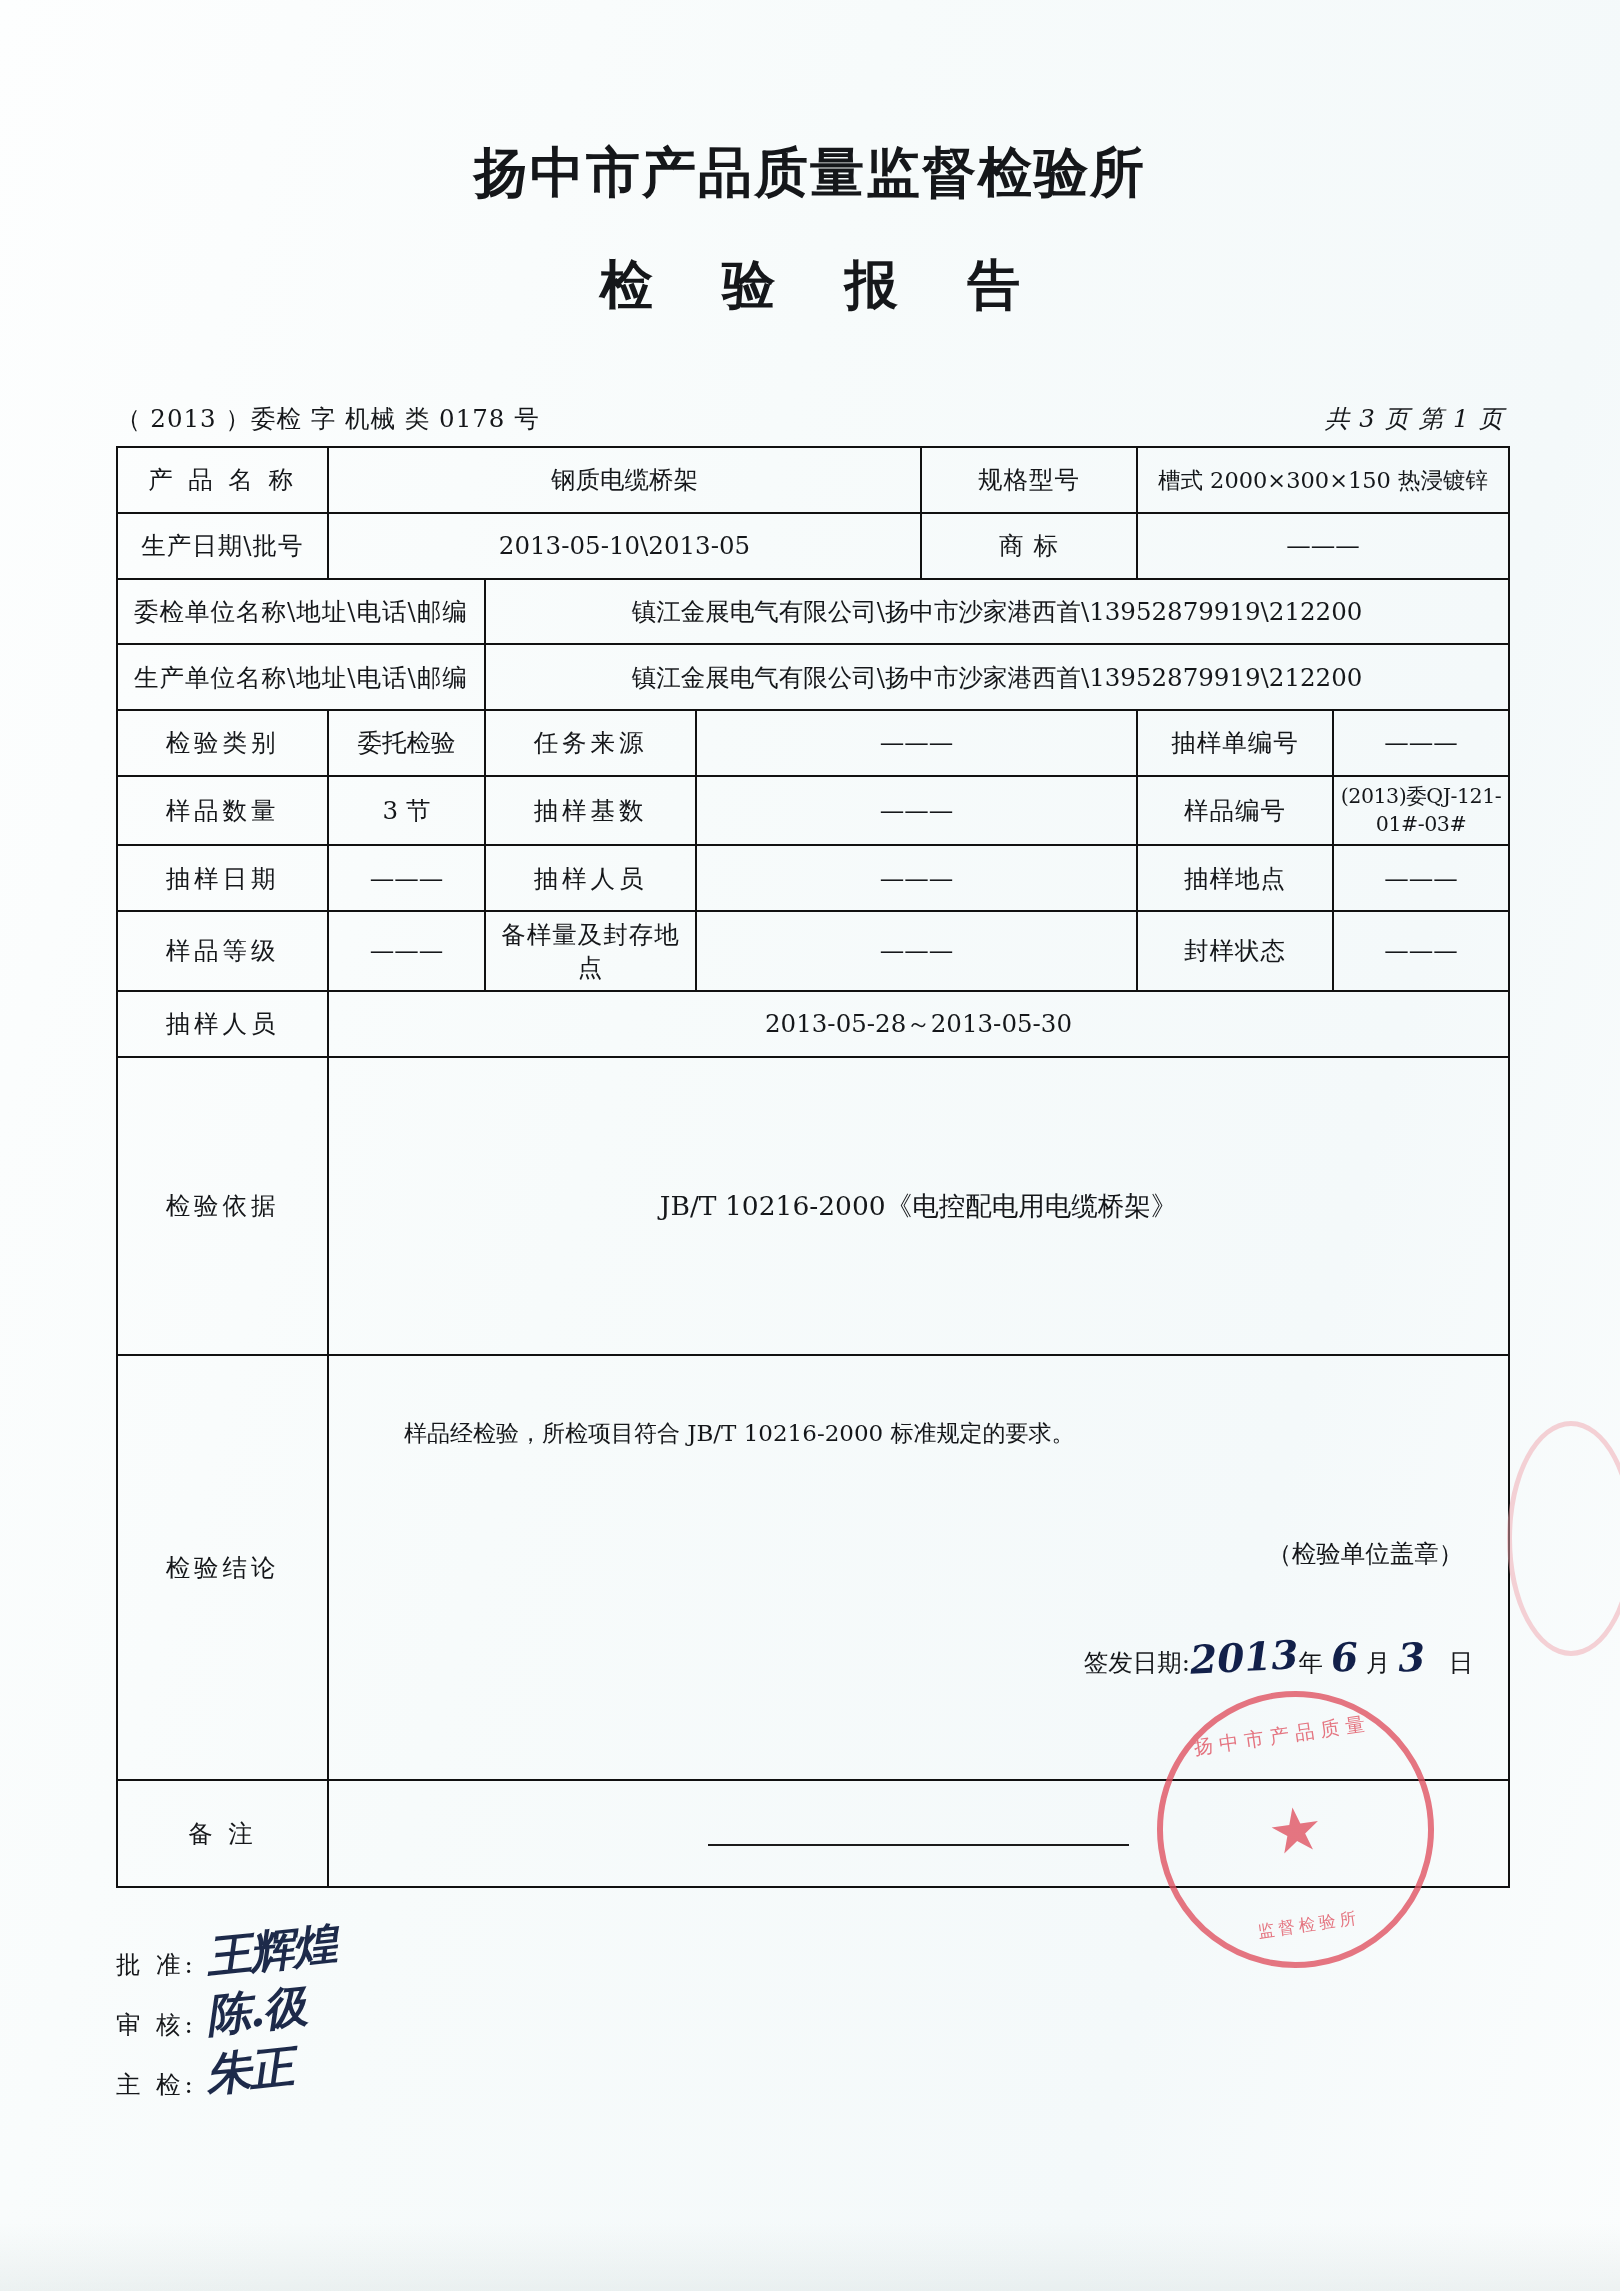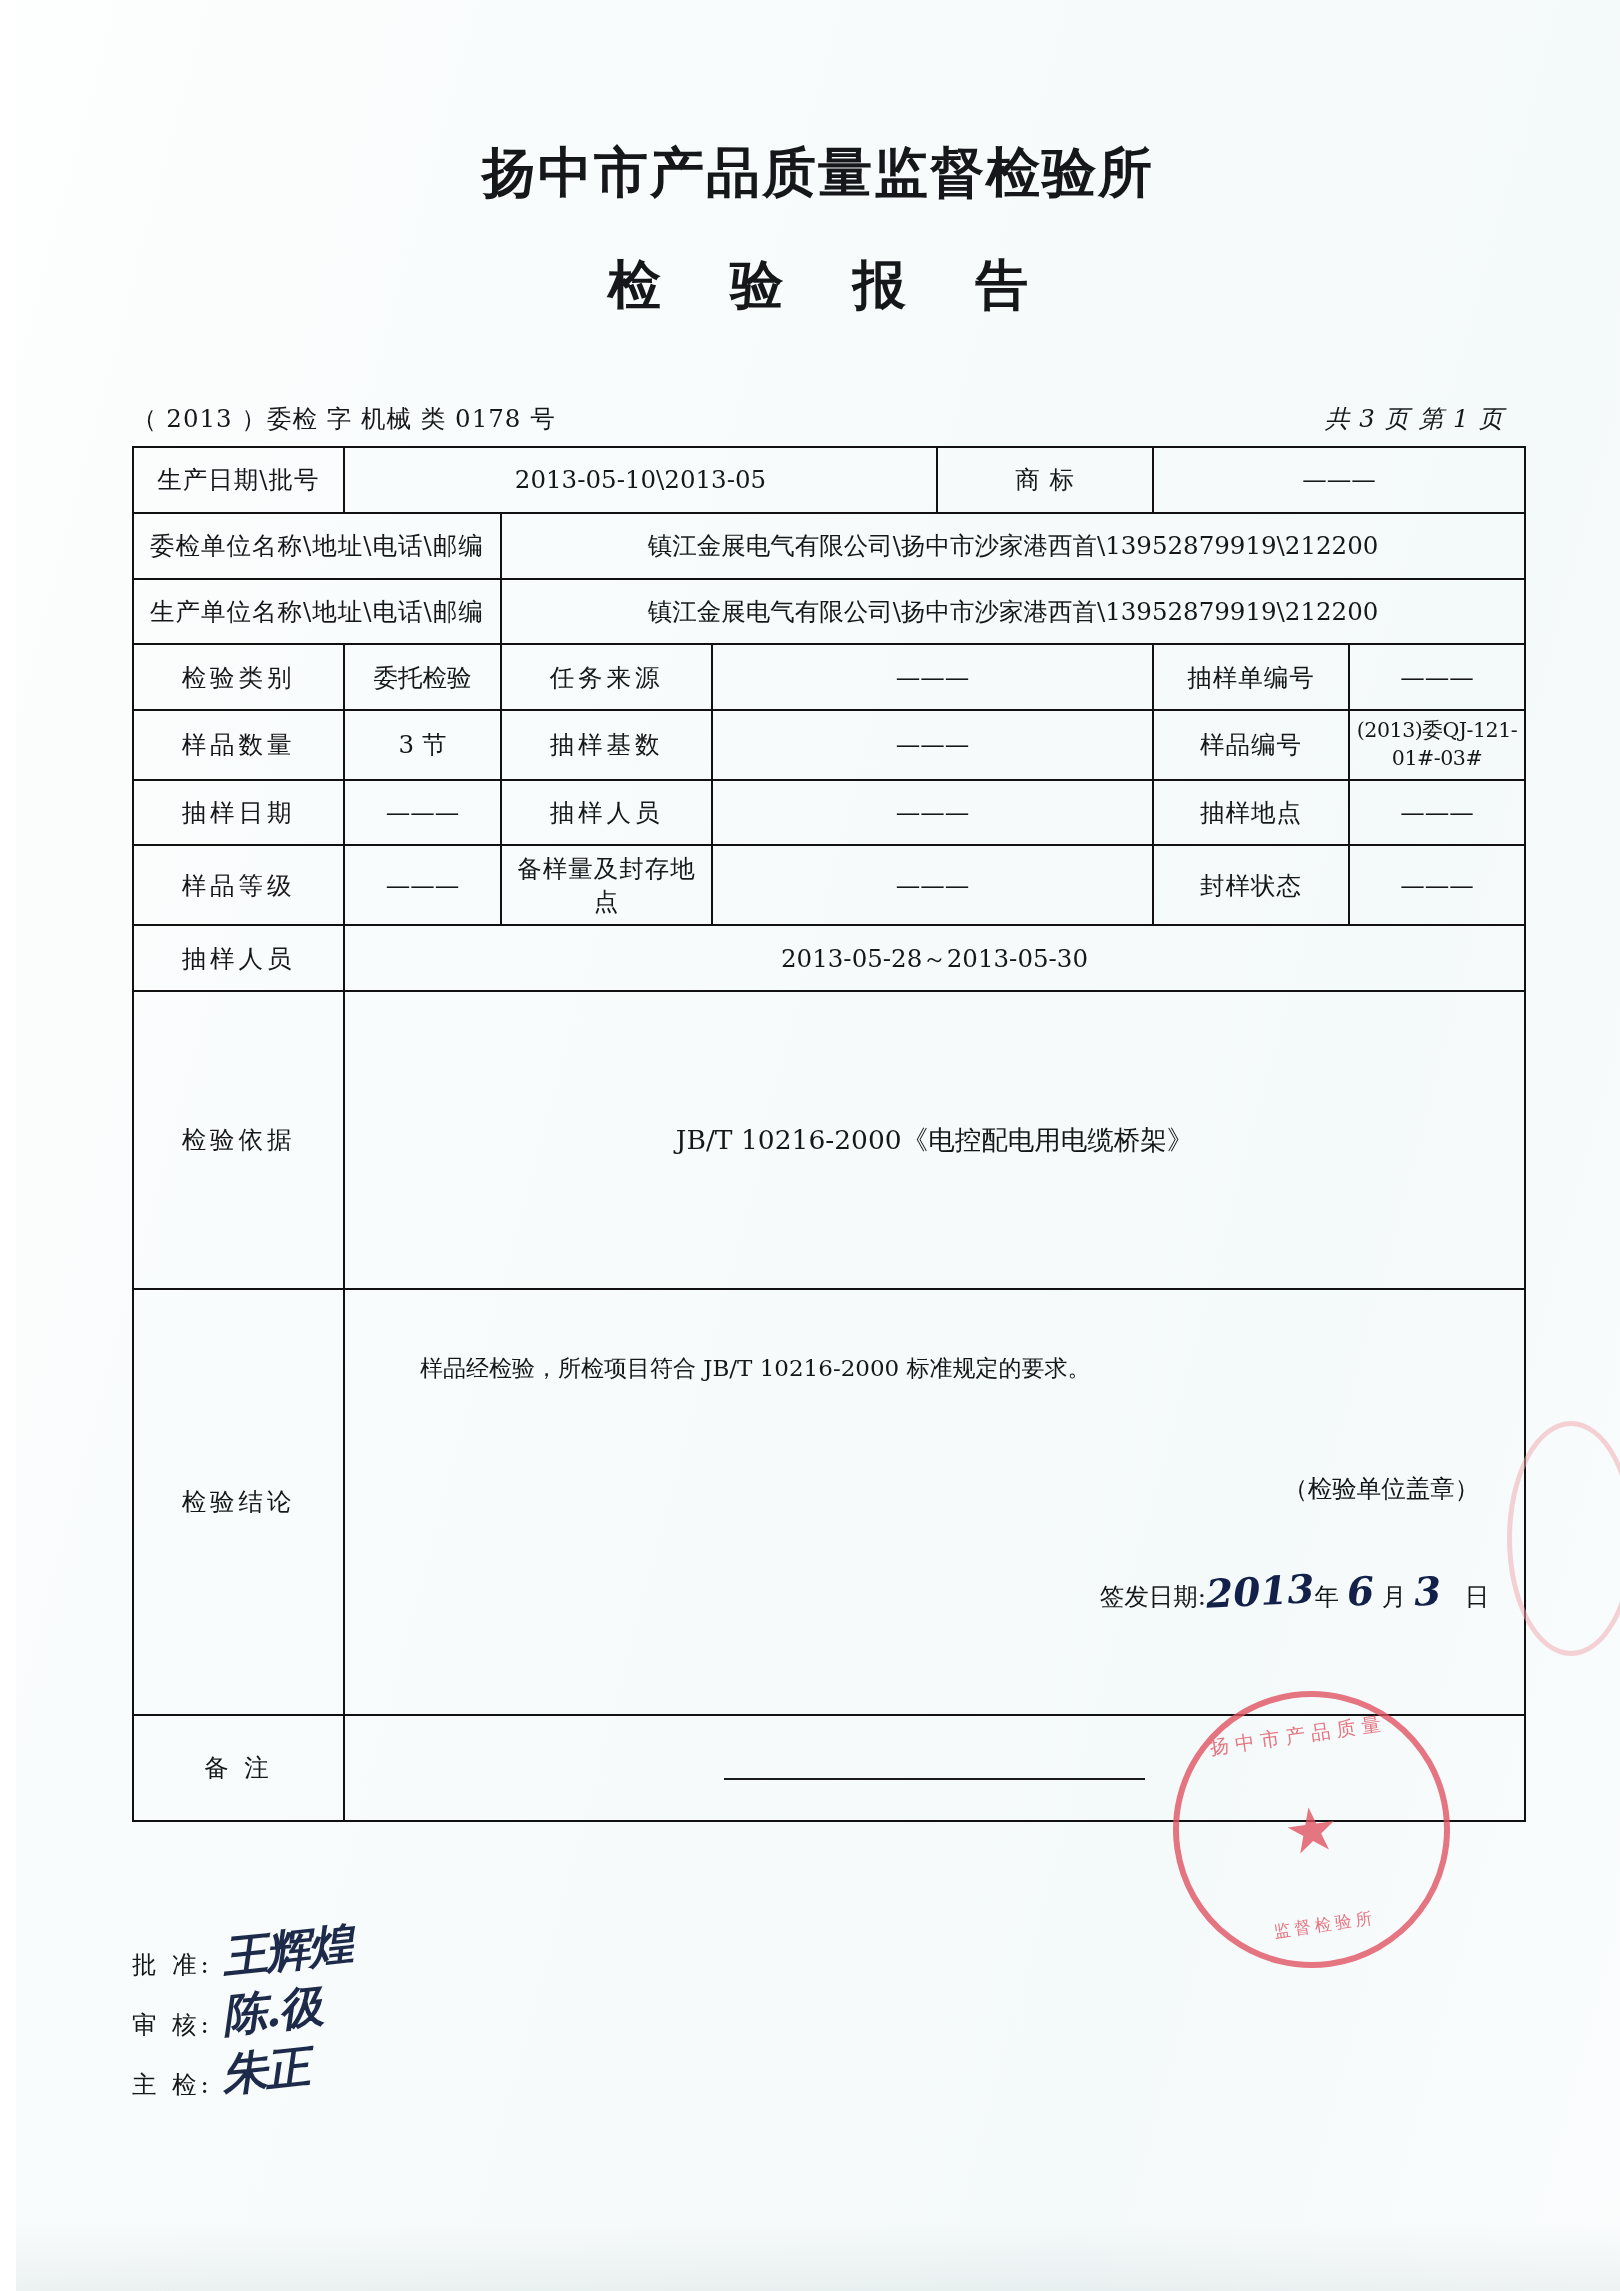--- a/index.html
+++ b/index.html
@@ -7,21 +7,20 @@
     width:1620px;height:2292px;
     background:#ffffff;
     font-family:"DejaVu Serif","Liberation Serif",serif;
     color:#15171a;
     position:relative;
     overflow:hidden;
   }
   .page{
     position:absolute;inset:0;
     background:linear-gradient(105deg,#fdfefe 0%,#f7fbfb 40%,#f4f9fa 75%,#fbfdfd 100%);
-    margin-left:16px;
   }
   
   .org-title{
     position:absolute;left:0;right:0;top:137px;
     text-align:center;
     font-size:54px;
     font-weight:700;
     letter-spacing:2px;
     font-family:"DejaVu Serif","Liberation Serif",serif;
   }
@@ -162,20 +161,26 @@
     <colgroup>
       <col style="width:211px">
       <col style="width:157px">
       <col style="width:211px">
       <col style="width:225px">
       <col style="width:216px">
       <col style="width:196px">
       <col style="width:176px">
     </colgroup>
     <tbody>
+      <tr class="h-row">
+        <td class="lbl">产 品 名 称</td>
+        <td colspan="3">钢质电缆桥架</td>
+        <td class="lbl-tight">规格型号</td>
+        <td colspan="2" class="small">槽式 2000×300×150 热浸镀锌</td>
+      </tr>
       <tr class="h-row">
         <td class="lbl-tight">生产日期\批号</td>
         <td colspan="3">2013-05-10\2013-05</td>
         <td class="lbl-tight">商    标</td>
         <td colspan="2" class="dash">———</td>
       </tr>
       <tr class="h-row">
         <td colspan="2" class="lbl-tight">委检单位名称\地址\电话\邮编</td>
         <td colspan="5">镇江金展电气有限公司\扬中市沙家港西首\13952879919\212200</td>
       </tr>

